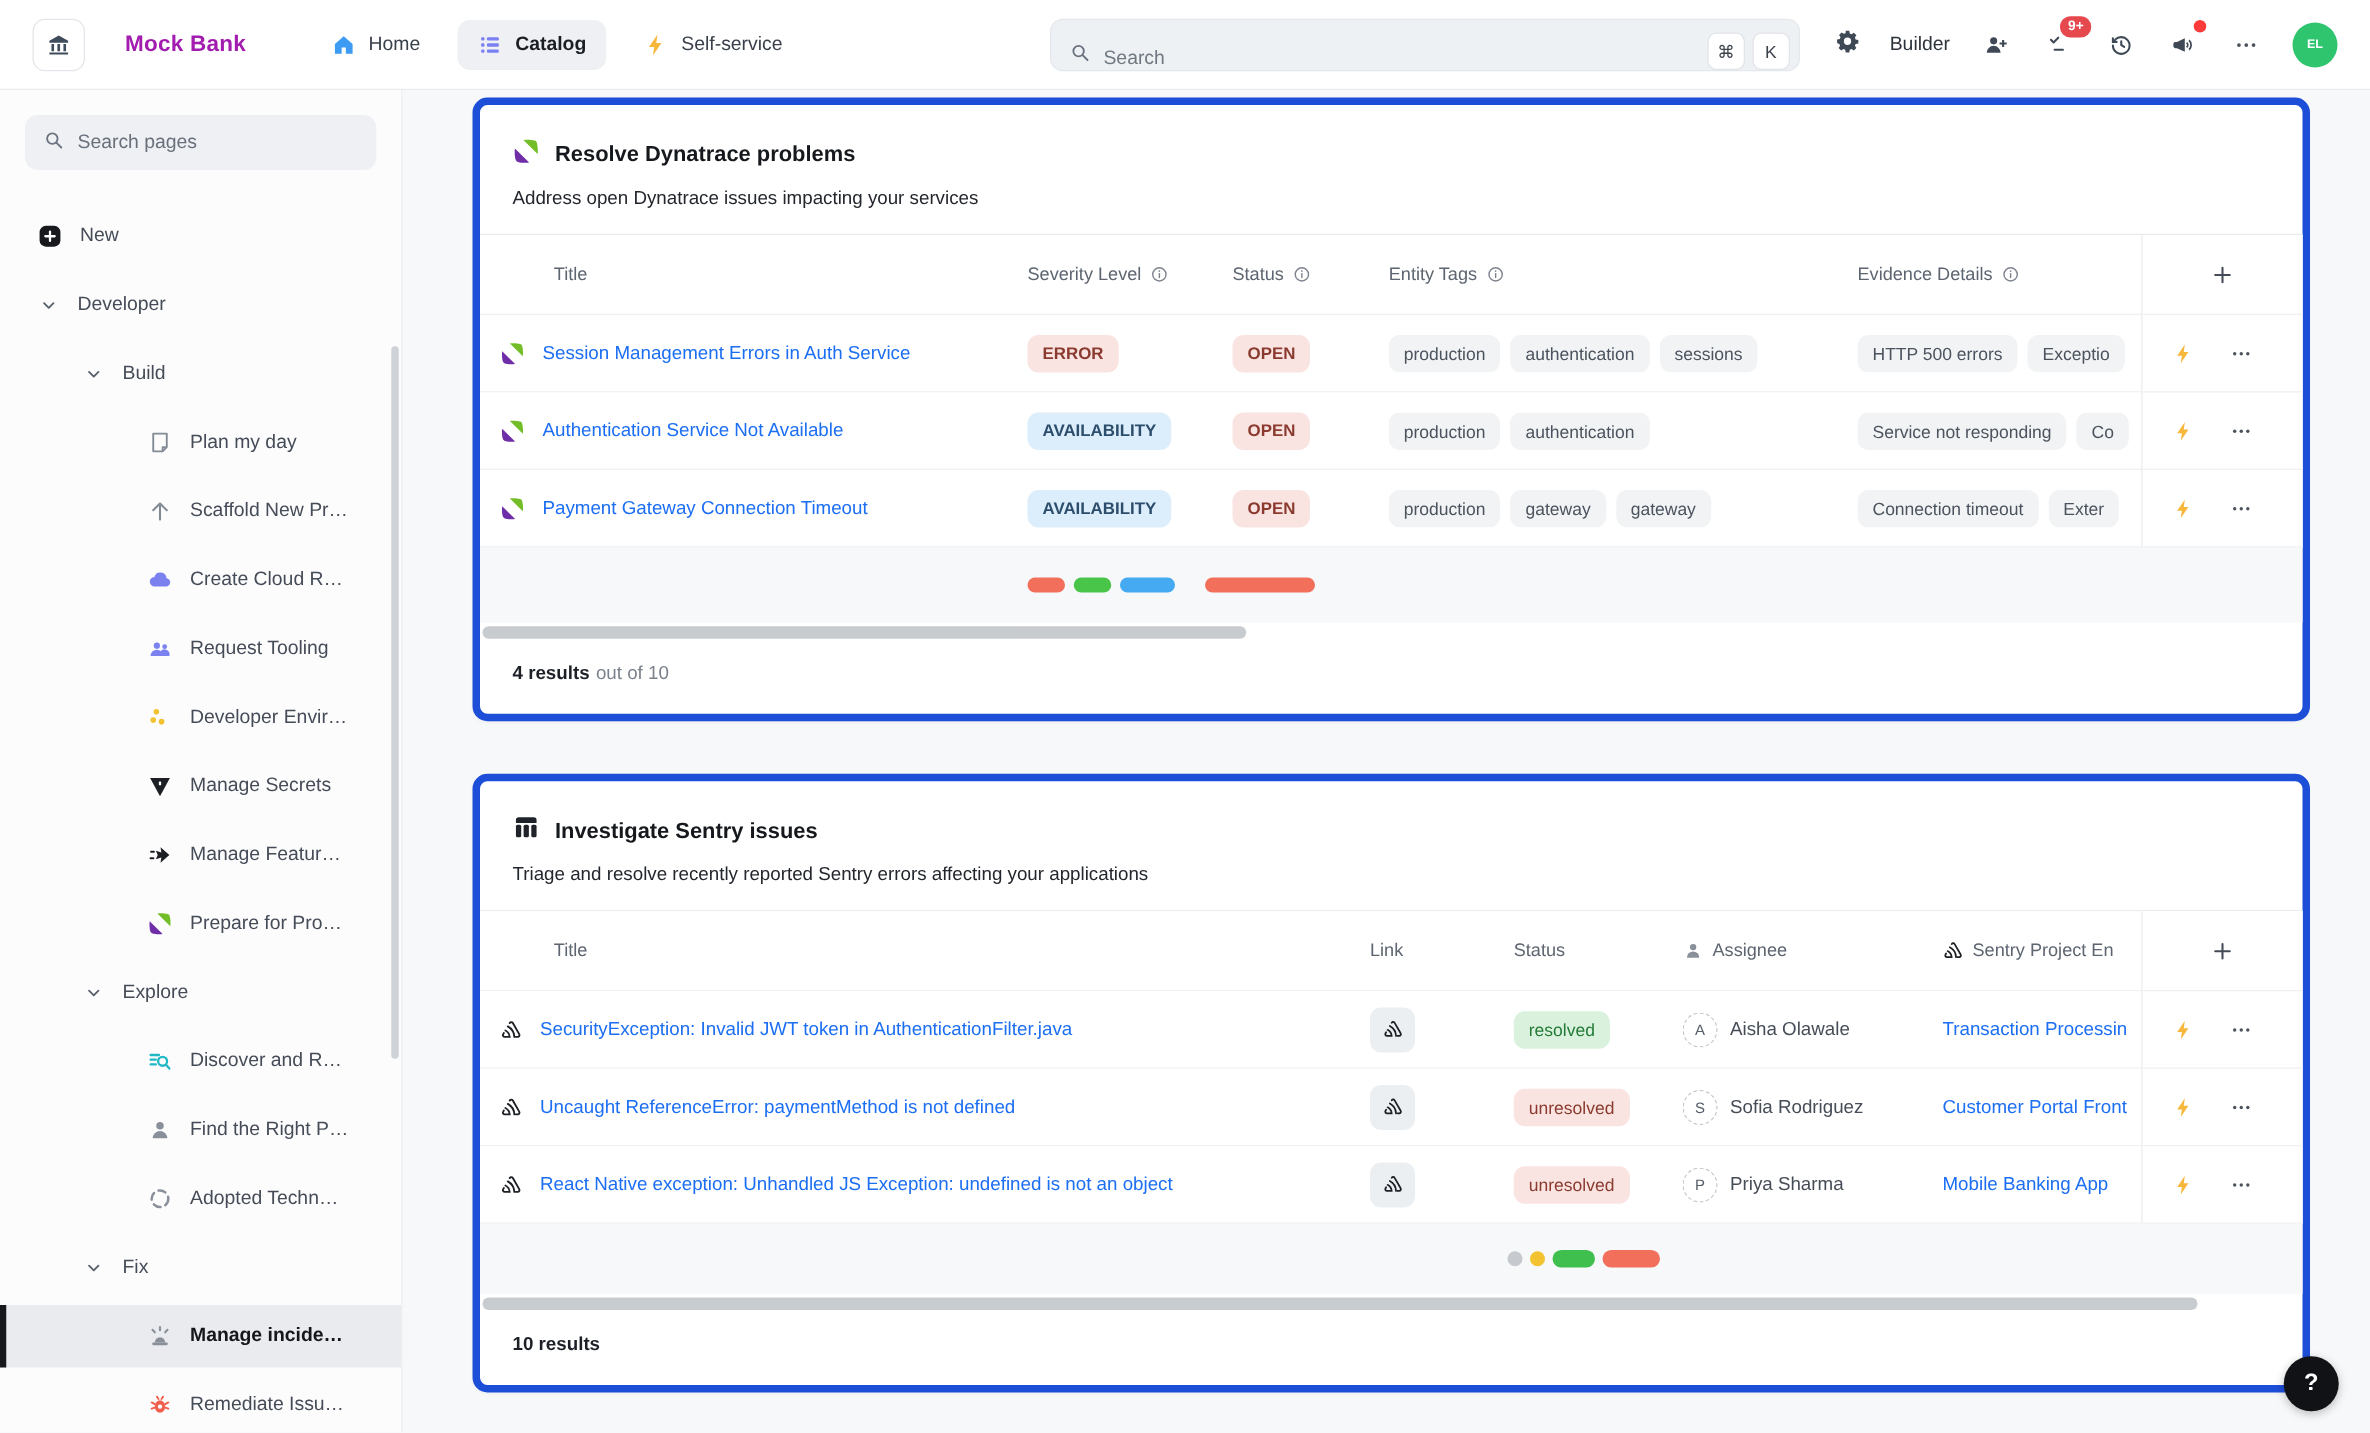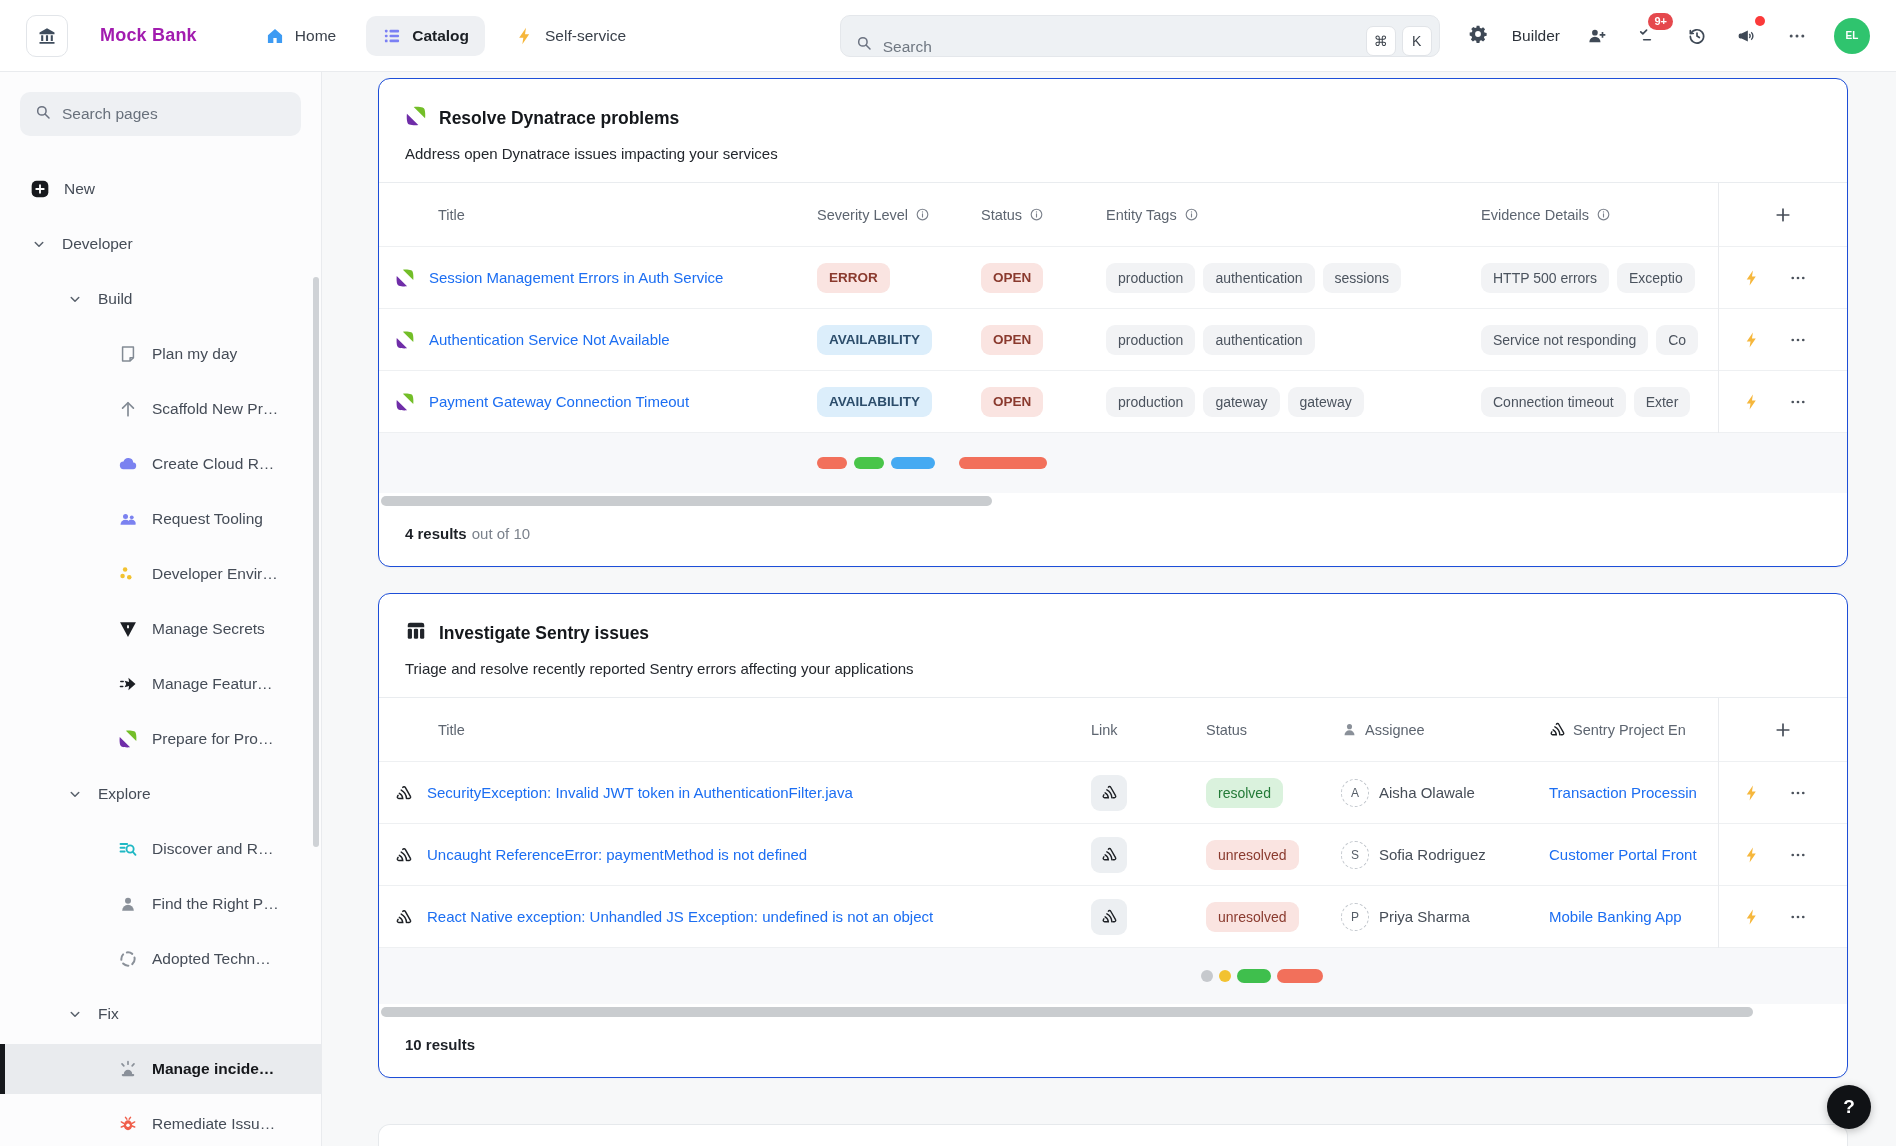--- a/index.html
+++ b/index.html
@@ -37,22 +37,22 @@
   .side-search{margin:0 20px 28px;height:44px;background:#eef0f3;border-radius:10px;display:flex;align-items:center;gap:10px;padding:0 14px;cursor:text}
   .side-search input{flex:1;min-width:0;border:0;background:transparent;outline:none;font-size:15.5px;color:#30363d;font-family:"Liberation Sans",sans-serif}
   .side-search input::placeholder{color:#68707b}
   .side-item{height:50px;margin-bottom:5px;display:flex;align-items:center;gap:14px;font-size:15.5px;color:#454c57;cursor:pointer;padding-left:30px;white-space:nowrap}
   .side-item.ind1{padding-left:66px}
   .side-item.ind2{padding-left:118px}
   .side-item.selected{background:#e9ebee;box-shadow:inset 5px 0 0 #16181c;color:#15171b;font-weight:600}
   .side-scrollbar{position:absolute;top:205px;right:2px;width:6px;height:570px;background:#cfd2d6;border-radius:3px}
 
   .main{flex:1;padding:6px 48px 0 56px;overflow:hidden}
-  .card{background:#fff;border:1px solid #1d4ed8;border-radius:12px;box-shadow:0 1px 2px rgba(16,24,40,.04)}
-  .card + .card{margin-top:26px}
+  .card{background:#fff;border:6px solid #1d4ed8;border-radius:12px;box-shadow:0 1px 2px rgba(16,24,40,.04)}
+  .card + .card{margin-top:42px}
   .card-head{padding:26px 26px 20px}
   .card-title{display:flex;align-items:center;gap:12px;font-size:17.5px;font-weight:700;color:#15181c}
   .card-sub{margin-top:13px;font-size:15px;color:#23272d}
 
   
   .table{position:relative;border-top:1px solid #e9ecef}
   .trow{display:grid;align-items:center;border-bottom:1px solid #eef0f2;background:#fff}
   .t1{grid-template-columns:438px 164px 125px 375px minmax(0,1fr)}
   .t2{grid-template-columns:712px 115px 135px 208px minmax(0,1fr)}
   .thead{height:64px;font-size:14.5px;color:#5d6570}

